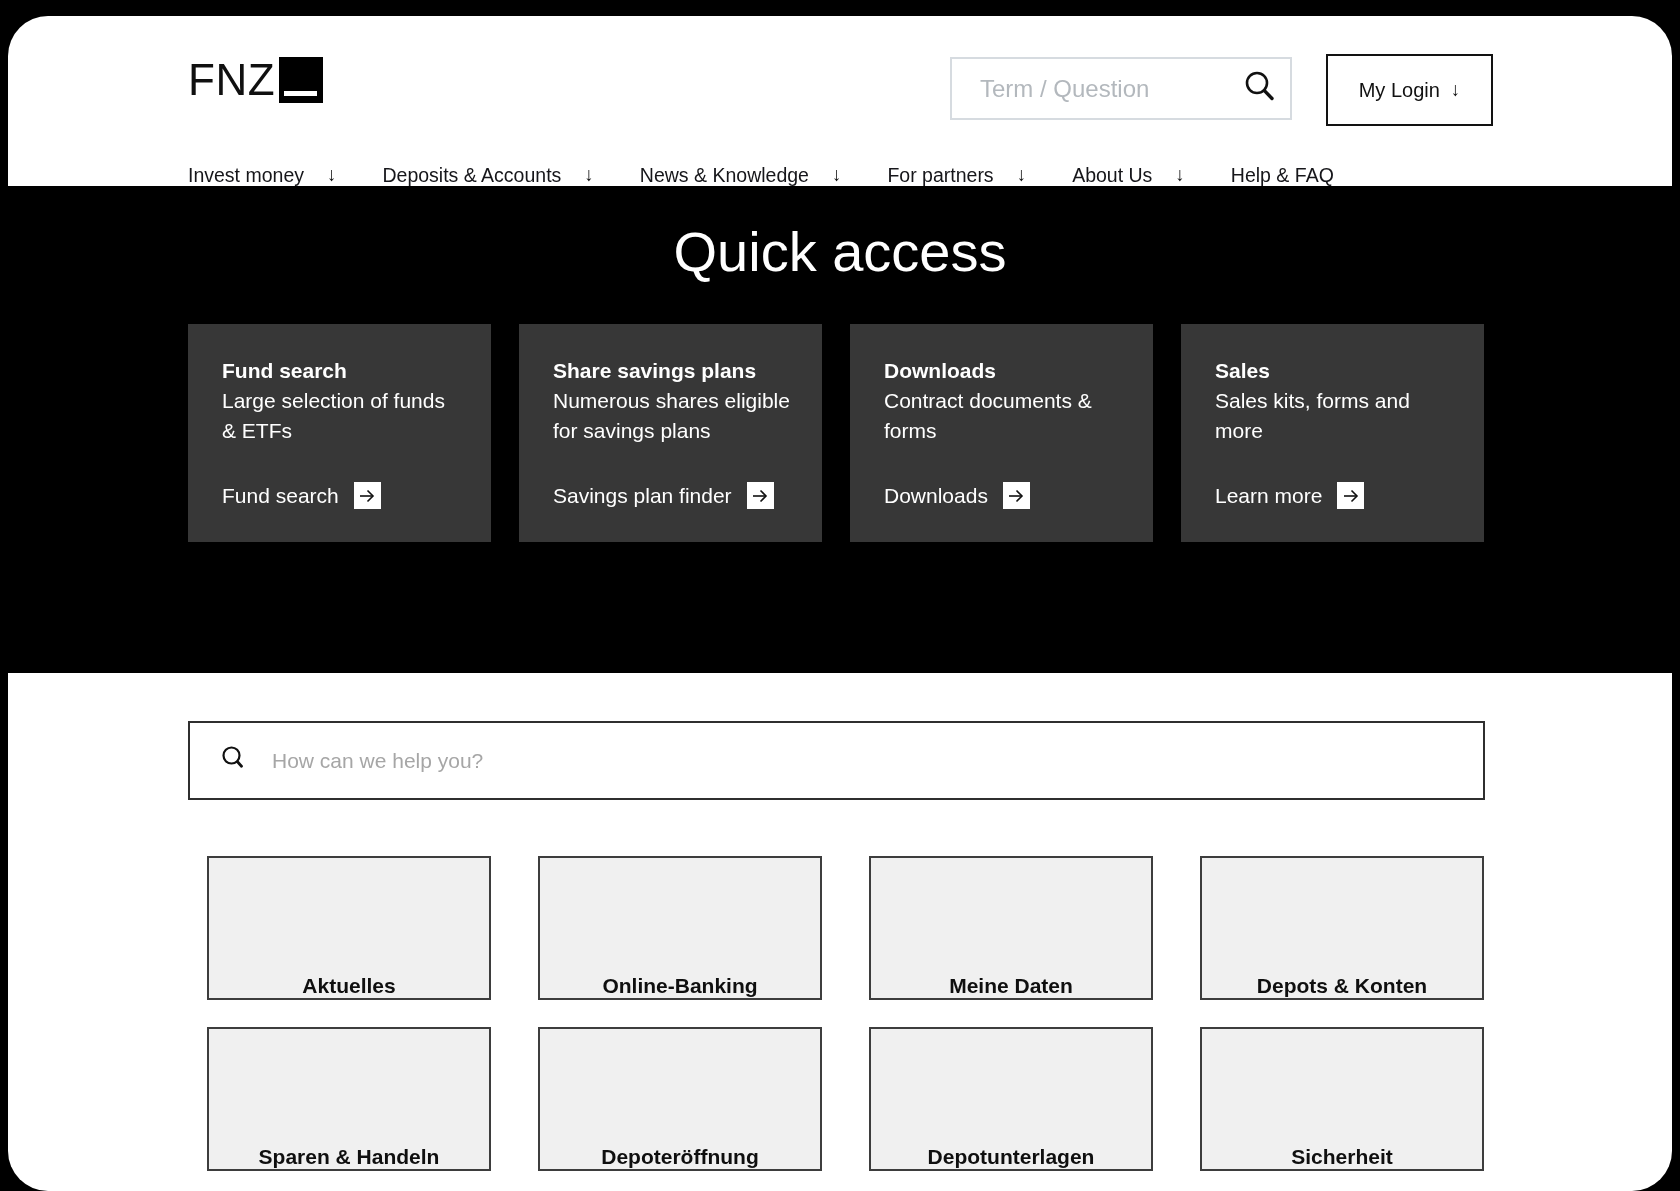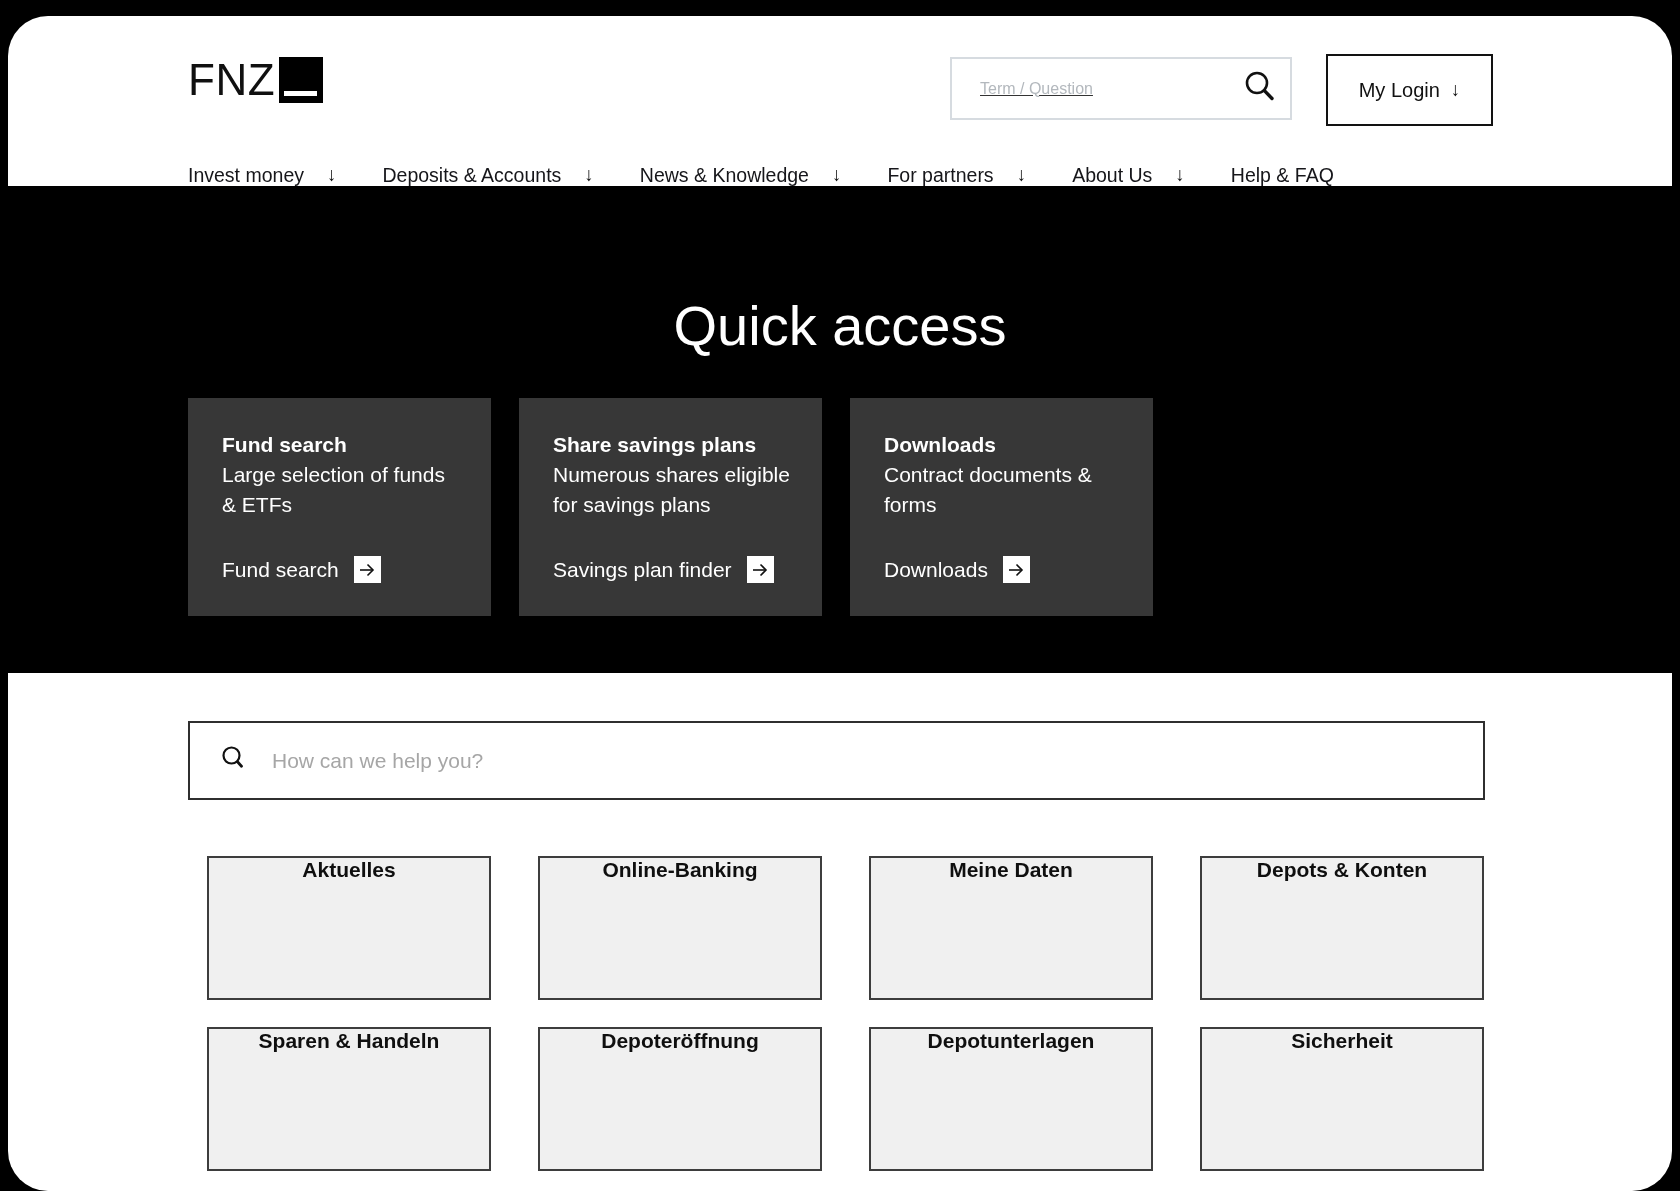--- a/index.html
+++ b/index.html
@@ -20,36 +20,36 @@
   .logo{display:flex;align-items:flex-start;margin-top:7px;cursor:pointer;}
   .logo-text{font-size:44px;font-weight:500;letter-spacing:.5px;line-height:46px;color:#101010;}
   .logo-square{position:relative;display:inline-block;width:44px;height:46px;background:#000;margin-left:4px;}
   .logo-underscore{position:absolute;left:5px;bottom:7px;width:33px;height:5px;background:#fff;}
   .header-spacer{flex:1;}
   .header-search{
     width:342px;height:63px;border:2px solid #d6dbe0;box-sizing:border-box;
     display:flex;align-items:center;padding:0 12px 0 26px;margin-top:7px;background:#fff;
   }
   .header-search input{
-    flex:1;min-width:0;border:none;outline:none;font-size:16px;color:#333;
-    font-family:inherit;background:transparent;text-decoration:underline;
+    flex:1;min-width:0;border:none;outline:none;font-size:24px;color:#333;
+    font-family:inherit;background:transparent;
   }
   .header-search input::placeholder{color:#b3b8bd;opacity:1;}
   .search-glyph{flex:0 0 auto;cursor:pointer;}
   .login-btn{
     margin-left:34px;margin-top:4px;width:167px;height:72px;
     border:2px solid #121212;background:#fff;box-sizing:border-box;
     font-family:inherit;font-size:20px;color:#111;
     display:flex;align-items:center;justify-content:center;gap:11px;cursor:pointer;
   }
   .glyph-arrow{font-size:19px;font-weight:400;color:#111;}
   .main-nav{display:flex;gap:46px;margin:36px 0 0 180px;font-size:19.5px;color:#16161a;}
   .nav-item{display:flex;align-items:center;gap:23px;line-height:26px;cursor:pointer;white-space:nowrap;}
   
-  .hero{background:#000;height:487px;box-sizing:border-box;padding-top:107px;}
+  .hero{background:#000;height:487px;box-sizing:border-box;padding-top:33px;}
   .hero-title{
     margin:0;color:#fff;font-size:56px;font-weight:400;line-height:66px;text-align:center;
   }
   .cards{display:grid;grid-template-columns:repeat(4,303px);column-gap:28px;margin:39px 0 0 180px;}
   .card{
     background:#373737;height:218px;box-sizing:border-box;
     padding:32px 30px 0 34px;color:#fff;
   }
   .card-title{font-size:21px;font-weight:700;line-height:30px;}
   .card-desc{font-size:21px;font-weight:400;line-height:30px;max-width:242px;}
@@ -68,21 +68,21 @@
     flex:1;min-width:0;border:none;outline:none;font-size:21px;color:#333;
     font-family:inherit;background:transparent;
   }
   .help-search input::placeholder{color:#a6a6a6;opacity:1;}
   .tiles{
     margin-top:56px;display:grid;grid-template-columns:repeat(4,303px);
     column-gap:28px;row-gap:27px;
   }
   .tile{
     height:144px;background:#f0f0f0;border:2px solid #3d3d3d;box-sizing:border-box;
-    display:flex;align-items:flex-start;justify-content:center;
+    display:flex;align-items:flex-end;justify-content:center;
     font-size:21px;font-weight:700;color:#0f0f0f;cursor:pointer;text-align:center;margin-left:19px;
   }
 </style>
 </head>
 <body>
 
 <div class="page">
 
   <header class="site-header">
     <div class="header-top">
@@ -177,20 +177,33 @@
       <span>Downloads</span>
       <span class="arrow-box">
         <svg width="20" height="20" viewBox="0 0 20 20" fill="none">
           <line x1="3" y1="10" x2="16" y2="10" stroke="#111" stroke-width="1.6"></line>
           <polyline points="10.5,4.5 16,10 10.5,15.5" stroke="#111" stroke-width="1.6" fill="none"></polyline>
         </svg>
       </span>
     </div>
   </div>
 
+  <div class="card">
+    <div class="card-title">Sales</div>
+    <div class="card-desc">Sales kits, forms and more</div>
+    <div class="card-link">
+      <span>Learn more</span>
+      <span class="arrow-box">
+        <svg width="20" height="20" viewBox="0 0 20 20" fill="none">
+          <line x1="3" y1="10" x2="16" y2="10" stroke="#111" stroke-width="1.6"></line>
+          <polyline points="10.5,4.5 16,10 10.5,15.5" stroke="#111" stroke-width="1.6" fill="none"></polyline>
+        </svg>
+      </span>
+    </div>
+  </div>
 </div>
   </section>
 
   <section class="help">
     <div class="help-search">
       <span>
         <svg width="27" height="27" viewBox="0 0 27 27" fill="none">
           <circle cx="11.5" cy="10.5" r="8" stroke="#111" stroke-width="2.2"></circle>
           <line x1="17.5" y1="16.8" x2="21.5" y2="21.2" stroke="#111" stroke-width="2.8" stroke-linecap="round"></line>
         </svg>

